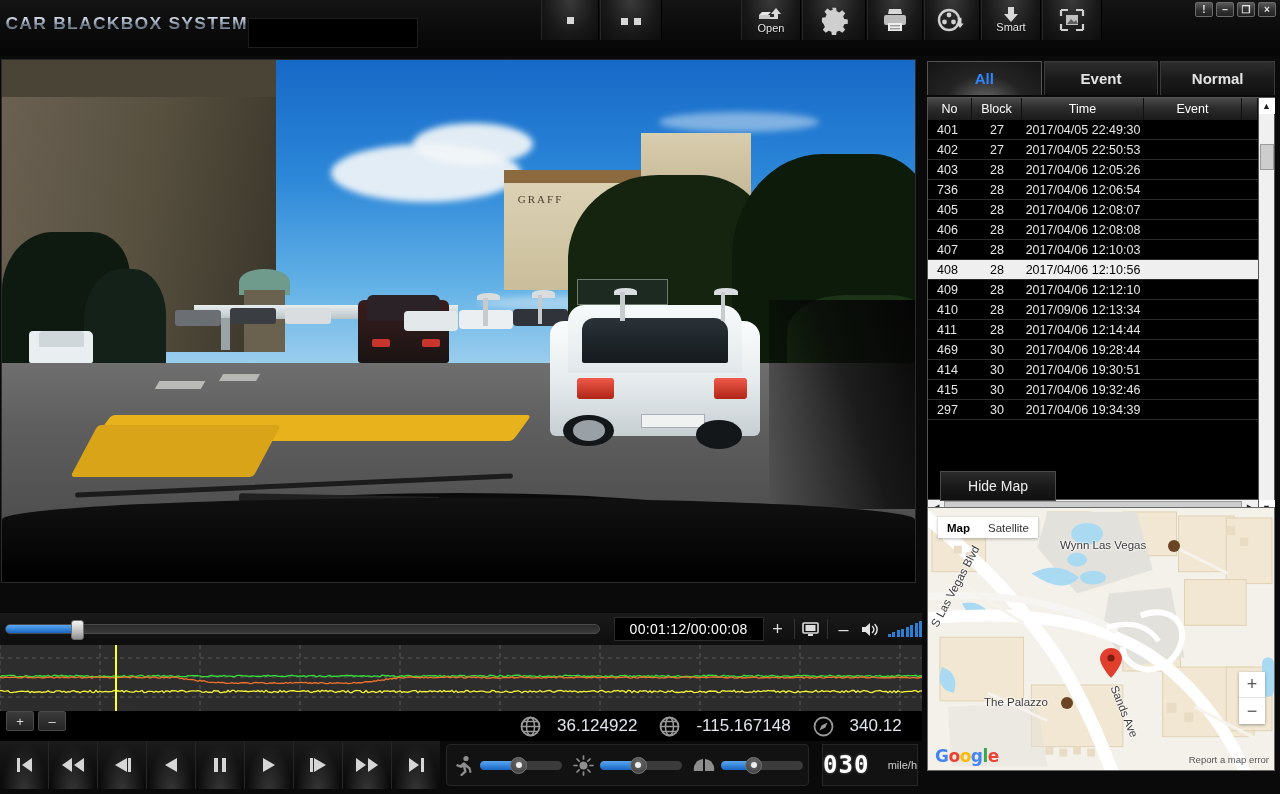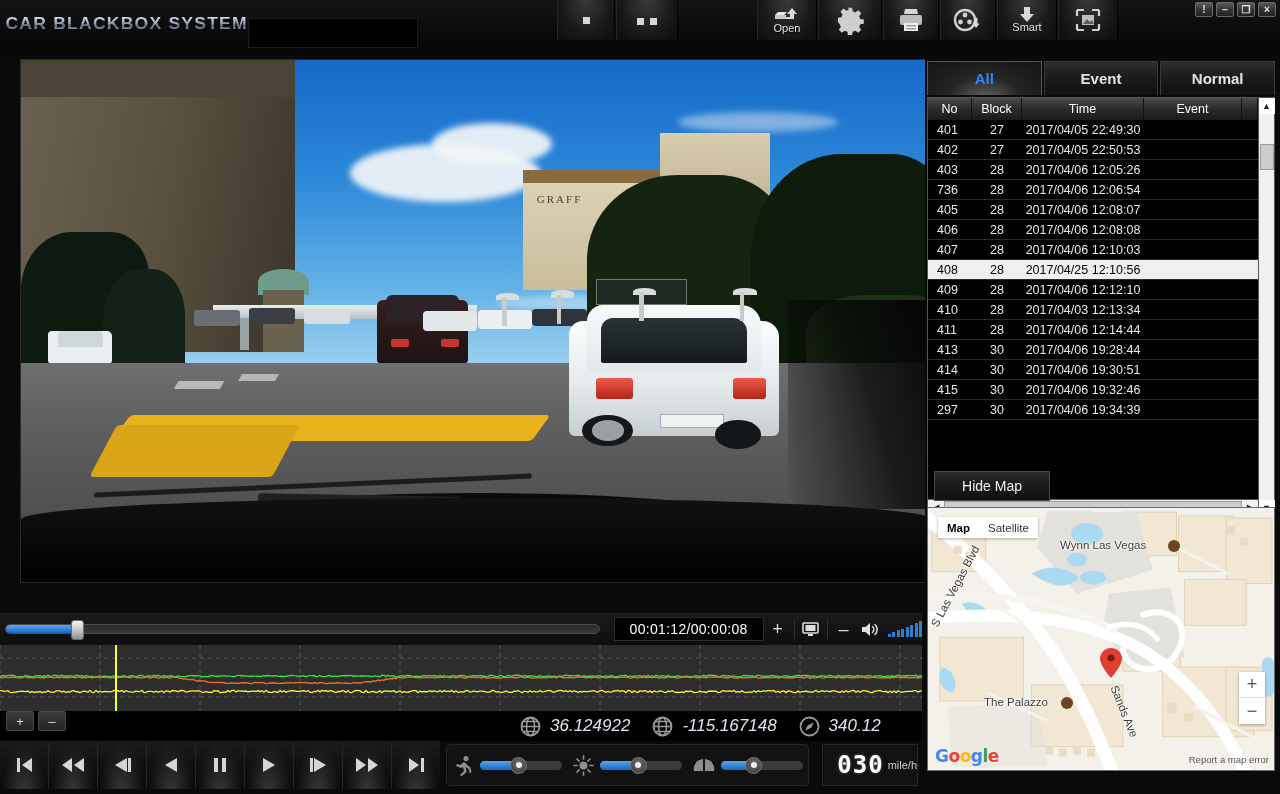--- a/index.html
+++ b/index.html
@@ -27,42 +27,41 @@
   #searchbox {
     position: absolute; left: 248px; top: 18px; width: 170px; height: 30px;
     background: #000; border: 1px solid #1d1d1d;
   }
   .tbtn {
     position: absolute; top: 0; height: 40px;
     background: radial-gradient(ellipse at 50% 0%, #3a3a3a 0%, #181818 62%, #0d0d0d 100%);
     border-left: 1px solid #262626; border-right: 1px solid #000;
     display: flex; flex-direction: column; align-items: center; justify-content: center;
     cursor: pointer;
-    margin-left: 16px;
   }
   .tbtn .lbl {
     color: #e6e6e6; font-size: 11px; margin-top: -1px; text-shadow: 0 1px 1px #000;
   }
   .sq { width: 7px; height: 7px; background: #d8d8d8; display: inline-block; }
   .sq2 { width: 7px; height: 7px; background: #d8d8d8; display: inline-block; margin: 0 3px; }
 
   
   #wbtns { position: absolute; right: 4px; top: 2px; display: flex; gap: 3px; }
   .wbtn {
     width: 18px; height: 15px;
     background: linear-gradient(180deg,#5a5a5a 0%,#343434 50%,#222 100%);
     border: 1px solid #6a6a6a; border-radius: 2px;
     color: #e8e8e8; font-size: 10px; font-weight: bold;
     display: flex; align-items: center; justify-content: center;
     cursor: pointer; line-height: 1;
   }
 
   
   #videoWrap {
-    position: absolute; left: 20px; top: 59px; width: 915px; height: 524px;
+    position: absolute; left: 1px; top: 59px; width: 915px; height: 524px;
     background: #000; border: 1px solid #2a2a2a; overflow: hidden;
   }
   #video { position: absolute; inset: 0; }
 
   .sky { position: absolute; left:0; top:0; width:100%; height:62%;
     background: linear-gradient(180deg,#1769c7 0%,#2b86d8 35%,#63b2e6 70%,#a9d5ef 100%); }
   .cloud { position: absolute; background: #f2f6f8; border-radius: 50%; filter: blur(3px); opacity:.92; }
   .bld { position: absolute; }
   .road { position:absolute; left:0; bottom:0; width:100%; height:42%;
     background: linear-gradient(180deg,#6e6f6e 0%,#5d5e5d 30%,#4e4f4e 70%,#3b3c3b 100%); }
@@ -116,21 +115,21 @@
   
   #gpsRow {
     position:absolute; left:0; top:711px; width:922px; height:30px; background:#000;
     display:flex; align-items:center;
   }
   #zoomBtns { position:absolute; left:6px; top:711px; display:flex; gap:4px; z-index:3; }
   .zbtn { width:28px; height:20px;
     background: linear-gradient(180deg,#3c3c3c,#232323);
     border:1px solid #4a4a4a; border-radius:2px; color:#ddd;
     font-size:13px; display:flex; align-items:center; justify-content:center; cursor:pointer; }
-  .gpsItem { display:flex; align-items:center; gap:9px;font-style:italic; }
+  .gpsItem { display:flex; align-items:center; gap:16px; }
   .gpsVal { color:#dfe6ee; font-size:17px; }
 
   
   #transport {
     position:absolute; left:0; top:741px; width:440px; height:48px;
     background: linear-gradient(180deg,#1b1b1b 0%,#121212 45%,#090909 100%);
     display:flex; align-items:center;
   }
   .tp {
     flex:1; height:100%; display:flex; align-items:center; justify-content:center;
@@ -149,21 +148,21 @@
   .adjTrack { position:relative; width:82px; height:9px; background:#3b3b3b; border-radius:5px; }
   .adjFill { position:absolute; left:0; top:0; bottom:0; background:linear-gradient(180deg,#5aa7f0,#1767c4); border-radius:5px 0 0 5px; }
   .adjKnob { position:absolute; top:-4px; width:17px; height:17px; margin-left:-8px; border-radius:50%;
     background: radial-gradient(circle at 50% 35%, #6c6c6c, #3a3a3a); border:1px solid #777; }
   .adjKnob::after { content:""; position:absolute; left:50%; top:50%; width:6px; height:6px;
     margin:-3px 0 0 -3px; background:#ededed; border-radius:50%; }
 
   #speedPanel {
     position:absolute; left:822px; top:744px; width:96px; height:42px;
     background:#121212; border:1px solid #262626; border-radius:0;
-    display:flex; align-items:center; justify-content:flex-end; gap:4px;
+    display:flex; align-items:center; justify-content:space-between; gap:4px;
   }
   #speedVal { font-family:"DejaVu Sans Mono", monospace; font-size:24px; font-weight:bold;
     color:#fff; letter-spacing:1px; text-shadow:0 0 3px rgba(255,255,255,.35); }
   #speedUnit { color:#cfcfcf; font-size:11px; }
 
   
   #right { position:absolute; left:925px; top:59px; width:352px; height:731px; background:#0a0a0a; }
   #tabs { display:flex; height:36px; padding:2px 2px 0 2px; gap:2px; }
   .tab {
     flex:1; display:flex; align-items:center; justify-content:center;
@@ -196,21 +195,21 @@
   .sarrow { width:16px; height:16px; background:#fff; color:#222; font-size:9px;
     display:flex; align-items:center; justify-content:center; cursor:pointer; }
   #sthumb { width:14px; height:26px; background:#cdcdcd; border:1px solid #9a9a9a; margin-top:30px; cursor:pointer; }
   #hscroll { position:absolute; left:2px; top:440px; width:332px; height:17px;
     background:#f0f0f0; border:1px solid #555; display:flex; align-items:center; }
   .harrow { width:15px; height:15px; color:#222; font-size:10px; display:flex;
     align-items:center; justify-content:center; cursor:pointer; }
   #hthumb { flex:1; height:13px; background:#cdcdcd; border:1px solid #9a9a9a; margin:0 1px; }
 
   #hideMapBtn {
-    position:absolute; left:9px; top:412px; width:116px; height:30px;
+    position:absolute; left:15px; top:412px; width:116px; height:30px;
     background: linear-gradient(180deg,#2b2b2b 0%,#1a1a1a 50%,#101010 100%);
     border:1px solid #4a4a4a; color:#efefef; font-size:14px;
     display:flex; align-items:center; justify-content:center; cursor:pointer;
   }
   #mapBox { position:absolute; left:2px; top:448px; width:348px; height:264px;
     border:1px solid #6a6a6a; overflow:hidden; background:#f2efe9; }
   #mapCanvas { position:absolute; inset:0; }
   #mapTypes { position:absolute; left:10px; top:9px; height:21px; background:#fff;
     display:flex; align-items:center; box-shadow:0 1px 3px rgba(0,0,0,.3); }
   #mapTypes span { padding:0 9px; font-size:11.5px; color:#333; cursor:pointer; }
@@ -664,47 +663,47 @@
             <div class="trow">
               <div class="cNo">407</div>
               <div class="cBlock">28</div>
               <div class="cTime">2017/04/06 12:10:03</div>
               <div class="cEvent"></div>
               <div class="cX"></div>
             </div>
             <div class="trow sel">
               <div class="cNo">408</div>
               <div class="cBlock">28</div>
-              <div class="cTime">2017/04/25 12:10:56</div>
+              <div class="cTime">2017/04/06 12:10:56</div>
               <div class="cEvent"></div>
               <div class="cX"></div>
             </div>
             <div class="trow">
               <div class="cNo">409</div>
               <div class="cBlock">28</div>
               <div class="cTime">2017/04/06 12:12:10</div>
               <div class="cEvent"></div>
               <div class="cX"></div>
             </div>
             <div class="trow">
               <div class="cNo">410</div>
               <div class="cBlock">28</div>
-              <div class="cTime">2017/04/03 12:13:34</div>
+              <div class="cTime">2017/09/06 12:13:34</div>
               <div class="cEvent"></div>
               <div class="cX"></div>
             </div>
             <div class="trow">
               <div class="cNo">411</div>
               <div class="cBlock">28</div>
               <div class="cTime">2017/04/06 12:14:44</div>
               <div class="cEvent"></div>
               <div class="cX"></div>
             </div>
             <div class="trow">
-              <div class="cNo">413</div>
+              <div class="cNo">469</div>
               <div class="cBlock">30</div>
               <div class="cTime">2017/04/06 19:28:44</div>
               <div class="cEvent"></div>
               <div class="cX"></div>
             </div>
             <div class="trow">
               <div class="cNo">414</div>
               <div class="cBlock">30</div>
               <div class="cTime">2017/04/06 19:30:51</div>
               <div class="cEvent"></div>

